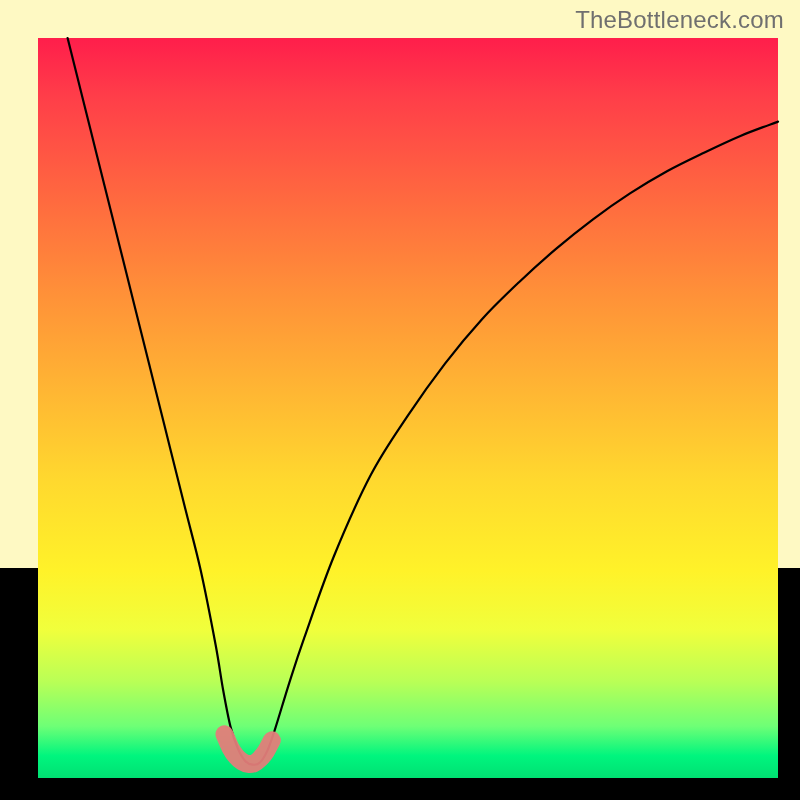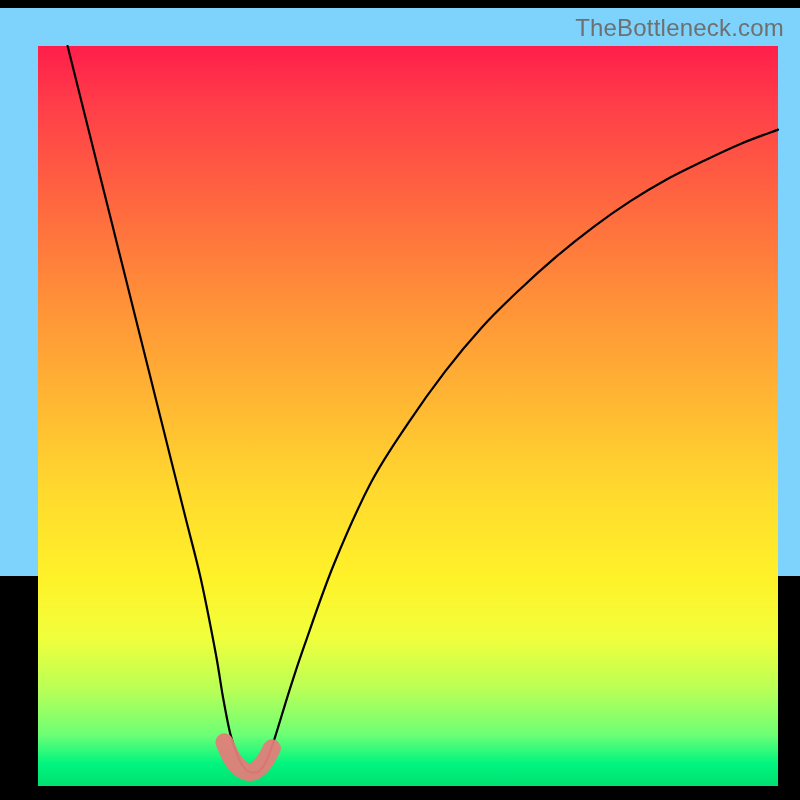--- a/index.html
+++ b/index.html
@@ -6,23 +6,23 @@
     margin: 0;
     padding: 0;
     width: 800px;
     height: 800px;
     background: #000;
     font-family: Arial, Helvetica, sans-serif;
     overflow: hidden;
   }
   .frame {
     position: absolute;
-    left: 0; top: 8px;
+    left: 0; top: 0;
     width: 800px; height: 568px;
-    background: #7dd3fc;
+    background: #fef9c3;
   }
   .plot-area {
     position: absolute;
     left: 38px;
     top: 38px;
     width: 740px;
     height: 740px;
     
     background: linear-gradient(to bottom,
       #ff1e4b 0%,

